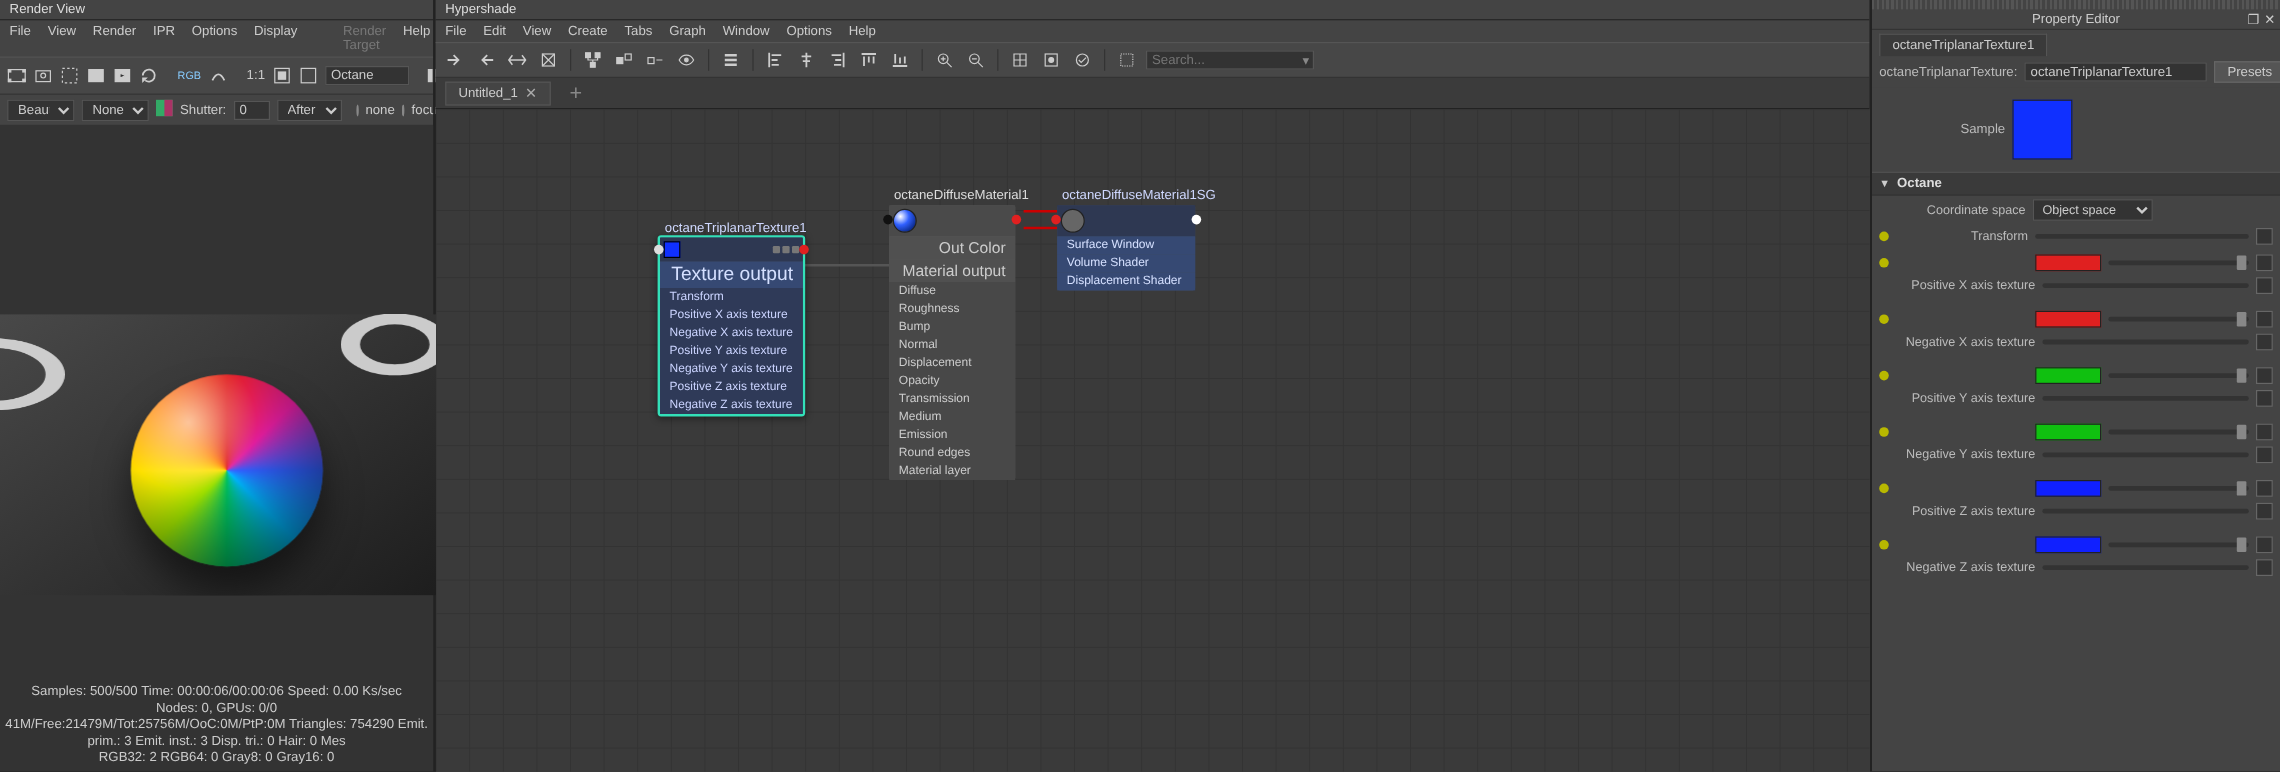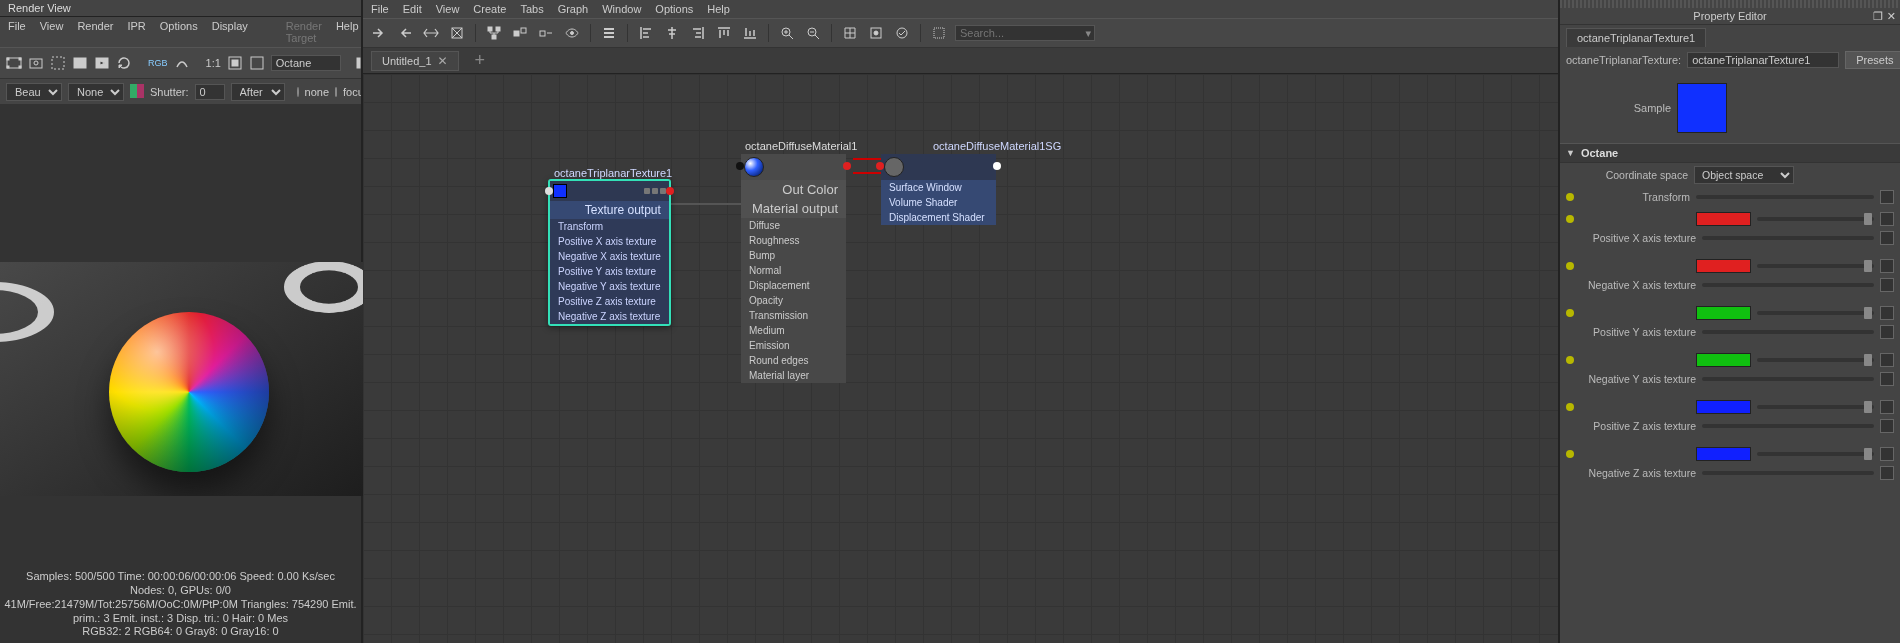--- a/index.html
+++ b/index.html
@@ -32,34 +32,34 @@
 .tabstrip .tab .x { color:#aaa; font-size:12px; }
 .tabstrip .plus { color:#888; font-size:18px; padding:0 6px; cursor:default; }
 .graph { flex:1; position:relative; background:#3a3a3a; background-image: linear-gradient(#333 1px, transparent 1px), linear-gradient(90deg,#333 1px, transparent 1px); background-size: 28px 28px; overflow:hidden; }
 .node { position:absolute; background:#3f4b63; border:1px solid #7da; border-radius:3px; min-width:110px; box-shadow:0 2px 6px rgba(0,0,0,.4); }
 .node.sel { border:2px solid #33e0b8; }
 .node .node-title { color:#cfd8ff; font-size:11px; text-align:center; padding:2px 4px; position:absolute; top:-16px; left:0; right:0; white-space:nowrap; }
 .node .node-head { background:#2e3852; display:flex; align-items:center; gap:4px; padding:3px; }
 .node .node-head .sw { width:14px; height:14px; background:#1030ff; border:1px solid #000; }
 .node .node-head .dots { margin-left:auto; display:flex; gap:2px; }
 .node .node-head .dots span { width:6px;height:6px;background:#777;border-radius:1px; }
-.node .out-row { background:#364973; text-align:right; padding:2px 8px; font-size:12px; color:#d5e0ff; position:relative; }
+.node .out-row { background:#364973; text-align:right; padding:2px 8px; font-size:16px; color:#d5e0ff; position:relative; }
 .node .in-row { background:#2f3a58; padding:2px 8px; font-size:10px; color:#cbd4ff; position:relative; }
 .node .port { position:absolute; width:8px;height:8px;border-radius:50%; background:#111; top:4px; }
 .node .port.left { left:-5px; } .node .port.right { right:-5px; }
 .mat-node { position:absolute; background:#5a5a5a; border-radius:2px; min-width:105px; }
 .mat-node .node-title { color:#ddd; font-size:11px; text-align:center; padding:2px 4px; position:absolute; top:-16px; left:0; right:0; white-space:nowrap; }
 .mat-node .node-head { background:#4a4a4a; display:flex; align-items:center; padding:3px; gap:4px; }
 .mat-node .node-head .thumb { width:20px; height:20px; border-radius:50%; background: radial-gradient(circle at 30% 30%, #fff, #3060ff 40%, #001a66 90%); border:1px solid #222; }
 .mat-node .out-row { background:#505050; text-align:right; padding:2px 8px; font-size:13px; position:relative; }
 .mat-node .in-row  { background:#484848; padding:2px 8px; font-size:10px; position:relative; }
 .mat-node .port { position:absolute; width:8px;height:8px;border-radius:50%; background:#111; top:4px; }
 .mat-node .port.left { left:-5px; } .mat-node .port.right { right:-5px; }
 .sg-node { position:absolute; background:#3f4b63; border-radius:2px; min-width:115px; }
-.sg-node .node-title { color:#cfd8ff; font-size:11px; text-align:center; padding:2px 4px; position:absolute; top:-16px; left:0; right:0; white-space:nowrap;margin-left:48px; }
+.sg-node .node-title { color:#cfd8ff; font-size:11px; text-align:center; padding:2px 4px; position:absolute; top:-16px; left:0; right:0; white-space:nowrap; }
 .sg-node .node-head { background:#2e3852; display:flex; align-items:center; padding:3px; gap:4px; }
 .sg-node .node-head .thumb { width:20px; height:20px; border-radius:50%; background:#666; border:1px solid #222; }
 .sg-node .in-row { background:#364973; padding:2px 8px; font-size:10px; color:#d5e0ff; position:relative; }
 .sg-node .port { position:absolute; width:8px;height:8px;border-radius:50%; background:#111; top:4px; }
 .sg-node .port.left { left:-5px; } .sg-node .port.right { right:-5px; background:#fff; }
 .redport { background:#e02020 !important; }
 
 
 .propedit { width: 342px; border-left:2px solid #222; background:#444; display:flex; flex-direction:column; }
 .pe-grip { height:8px; background:repeating-linear-gradient(90deg,#555 0 2px,#444 2px 4px); position:relative; }
@@ -197,20 +197,21 @@
     <div class="stats">
       <div>Samples: 500/500  Time: 00:00:06/00:00:06  Speed: 0.00 Ks/sec</div>
       <div>Nodes: 0, GPUs: 0/0</div>
       <div>41M/Free:21479M/Tot:25756M/OoC:0M/PtP:0M Triangles: 754290 Emit. prim.: 3 Emit. inst.: 3 Disp. tri.: 0 Hair: 0 Mes</div>
       <div>RGB32: 2 RGB64: 0 Gray8: 0 Gray16: 0</div>
     </div>
   </div>
 </div>
 
 <div class="panel hypershade">
+  <div class="panel-title">Hypershade</div>
   <div class="menubar">
     <span>File</span>
     <span>Edit</span>
     <span>View</span>
     <span>Create</span>
     <span>Tabs</span>
     <span>Graph</span>
     <span>Window</span>
     <span>Options</span>
     <span>Help</span>

